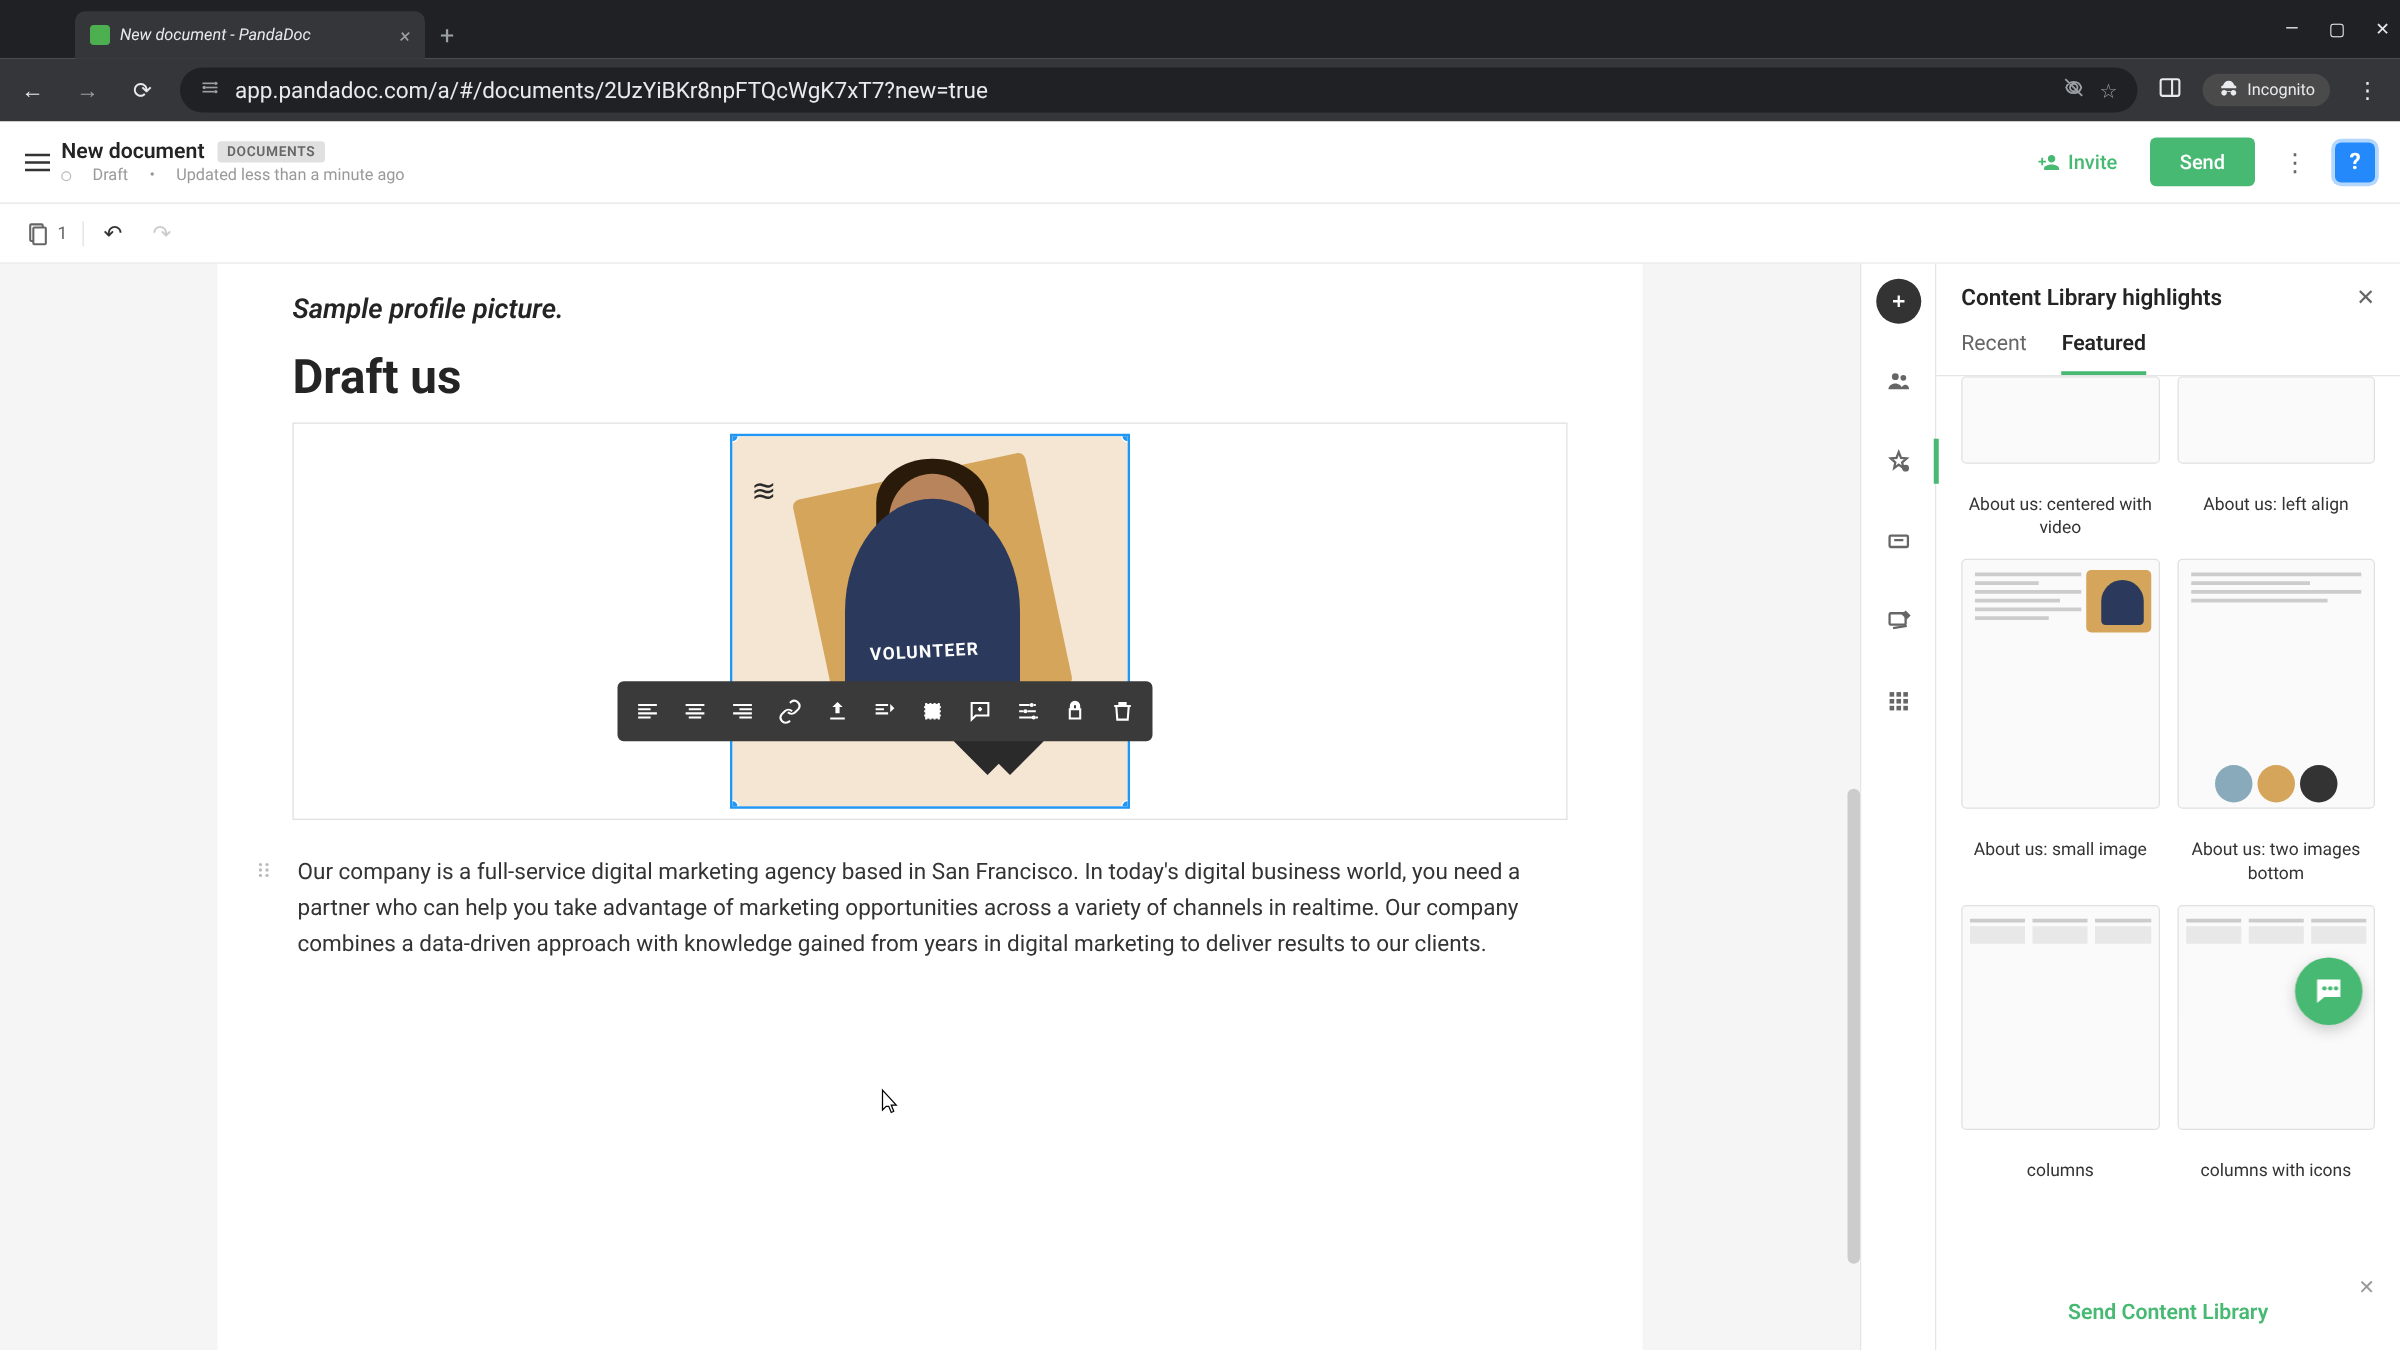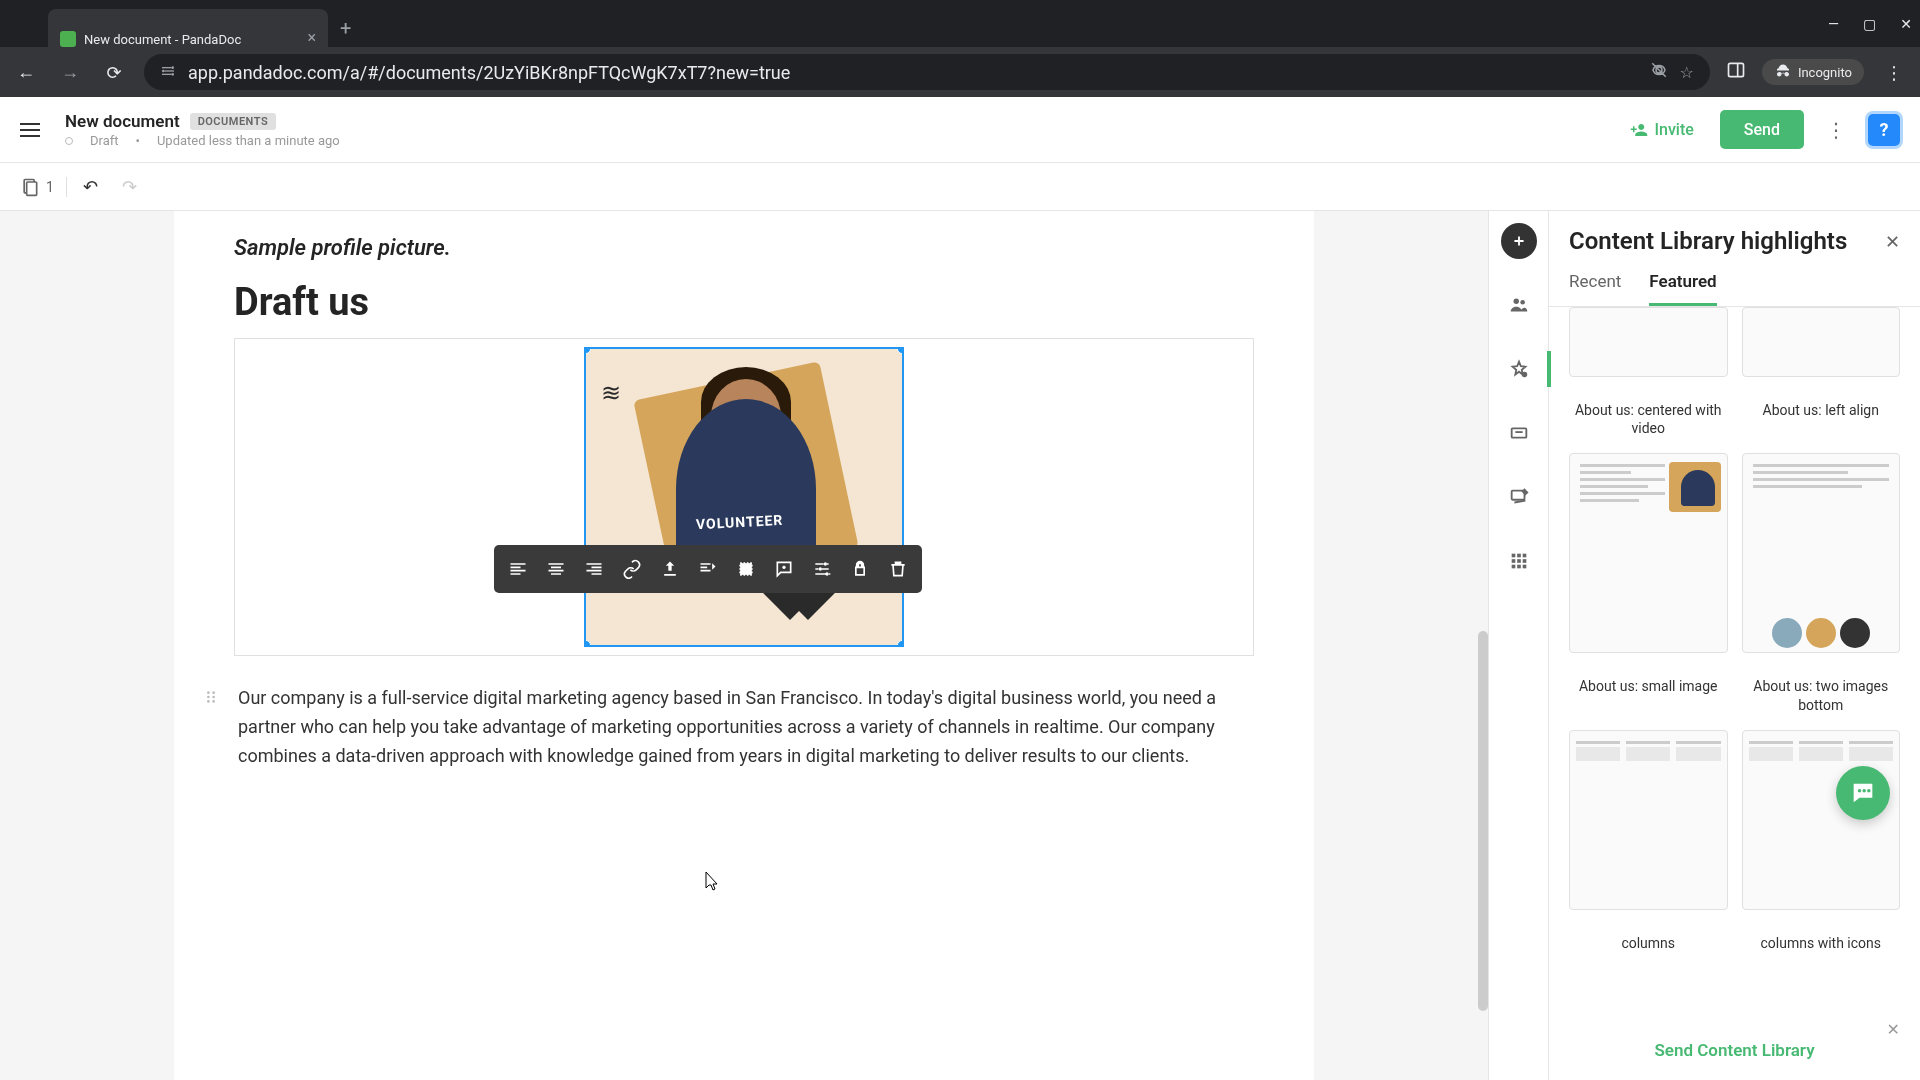--- a/index.html
+++ b/index.html
@@ -1,20 +1,20 @@
 <!DOCTYPE html>
 <html><head>
 <meta charset="utf-8">
 <style>
 * { margin: 0; padding: 0; box-sizing: border-box; font-family: -apapple-system, BlinkMacSystemFont, 'Segoe UI', Roboto, sans-serif; }
 body { width: 1920px; height: 1080px; overflow: hidden; background: #fff; transform-origin: top left; }
 
 
 .browser-chrome { background: #202124; height: 47px; display: flex; align-items: center; padding: 0 8px; }
-.tab { background: #35363a; height: 38px; border-radius: 8px 8px 0 0; display: flex; align-items: flex-end; padding: 0 12px; margin-left: 40px; margin-top: 9px; min-width: 280px; gap: 8px; }
+.tab { background: #35363a; height: 38px; border-radius: 8px 8px 0 0; display: flex; align-items: center; padding: 0 12px; margin-left: 52px; margin-top: 9px; min-width: 280px; gap: 8px; font-style: italic; }
 .tab-icon { width: 16px; height: 16px; background: #4caf50; border-radius: 3px; }
 .tab-title { color: #e8eaed; font-size: 13px; flex: 1; }
 .tab-close { color: #9aa0a6; font-size: 16px; cursor: pointer; }
 .new-tab { color: #9aa0a6; font-size: 20px; margin-left: 12px; margin-top: 9px; cursor: pointer; }
 .window-controls { margin-left: auto; display: flex; gap: 24px; color: #e8eaed; }
 .window-controls span { cursor: pointer; font-size: 14px; }
 
 .address-bar-row { background: #35363a; height: 50px; display: flex; align-items: center; padding: 0 12px; gap: 16px; }
 .nav-btn { color: #9aa0a6; font-size: 18px; cursor: pointer; width: 28px; text-align: center; }
 .nav-btn.active { color: #e8eaed; }
@@ -22,21 +22,21 @@
 .url-icon { color: #9aa0a6; font-size: 14px; }
 .url-text { color: #e8eaed; font-size: 18px; flex: 1; }
 .addr-icon { color: #9aa0a6; font-size: 16px; cursor: pointer; }
 .incognito-badge { display: flex; align-items: center; gap: 6px; color: #e8eaed; background: #4a4a4a; padding: 4px 12px; border-radius: 16px; font-size: 13px; }
 .incognito-icon { width: 18px; height: 18px; }
 
 
 .app-header { height: 66px; border-bottom: 1px solid #e5e5e5; display: flex; align-items: center; padding: 0 20px; }
 .menu-icon { width: 24px; height: 24px; cursor: pointer; display: flex; flex-direction: column; justify-content: center; gap: 4px; }
 .menu-icon span { height: 2px; background: #333; width: 20px; }
-.doc-info { margin-left: 21px; }
+.doc-info { margin-left: 5px; }
 .doc-title-row { display: flex; align-items: center; gap: 10px; }
 .doc-title { font-size: 17px; font-weight: 600; color: #242424; }
 .doc-badge { background: #e0e0e0; color: #666; font-size: 11px; font-weight: 600; padding: 2px 8px; border-radius: 3px; letter-spacing: 0.5px; }
 .doc-meta { font-size: 13px; color: #999; margin-top: 2px; display: flex; align-items: center; gap: 17px; }
 .doc-status-dot { width: 8px; height: 8px; border: 1.5px solid #bbb; border-radius: 50%; }
 .header-actions { margin-left: auto; display: flex; align-items: center; gap: 14px; }
 .btn-invite { display: flex; align-items: center; gap: 6px; color: #47b972; font-size: 16px; font-weight: 500; cursor: pointer; padding: 8px 12px; }
 .btn-invite svg { fill: #47b972; }
 .btn-send { background: #47b972; color: #fff; font-size: 16px; font-weight: 500; padding: 10px 24px; border-radius: 5px; cursor: pointer; }
 .btn-more { color: #666; font-size: 20px; cursor: pointer; padding: 8px; }
@@ -88,21 +88,21 @@
 
 .right-strip { width: 60px; background: #fff; border-left: 1px solid #e5e5e5; padding-top: 12px; display: flex; flex-direction: column; align-items: center; gap: 28px; position: relative; }
 .strip-btn { width: 36px; height: 36px; display: flex; align-items: center; justify-content: center; cursor: pointer; color: #666; border-radius: 50%; }
 .strip-btn.active { background: #333; color: #fff; }
 .strip-btn.highlighted { position: relative; }
 .strip-btn.highlighted::after { content: ''; position: absolute; right: -14px; top: 0; width: 4px; height: 36px; background: #47b972; }
 .strip-btn svg { width: 22px; height: 22px; }
 
 .right-panel { width: 372px; background: #fff; border-left: 1px solid #e5e5e5; display: flex; flex-direction: column; }
 .panel-header { display: flex; align-items: center; justify-content: space-between; padding: 16px 20px 8px; }
-.panel-title { font-size: 24px; font-weight: 600; color: #242424; }
+.panel-title { font-size: 18px; font-weight: 600; color: #242424; }
 .panel-close { color: #666; font-size: 18px; cursor: pointer; }
 .panel-tabs { display: flex; gap: 28px; padding: 8px 20px 0; border-bottom: 1px solid #e5e5e5; }
 .panel-tab { font-size: 17px; color: #666; padding-bottom: 12px; cursor: pointer; }
 .panel-tab.active { color: #242424; font-weight: 600; border-bottom: 3px solid #47b972; }
 .panel-search { margin: 16px 20px; display: flex; align-items: center; gap: 10px; background: #fff; border: 1px solid #e0e0e0; border-radius: 5px; padding: 10px 14px; }
 .panel-search input { border: none; outline: none; font-size: 15px; flex: 1; color: #666; }
 .search-ic { color: #999; }
 
 .panel-grid { padding: 0 20px; display: grid; grid-template-columns: 1fr 1fr; gap: 16px 14px; overflow-y: auto; }
 .lib-item { display: flex; flex-direction: column; align-items: center; gap: 24px; cursor: pointer; }

